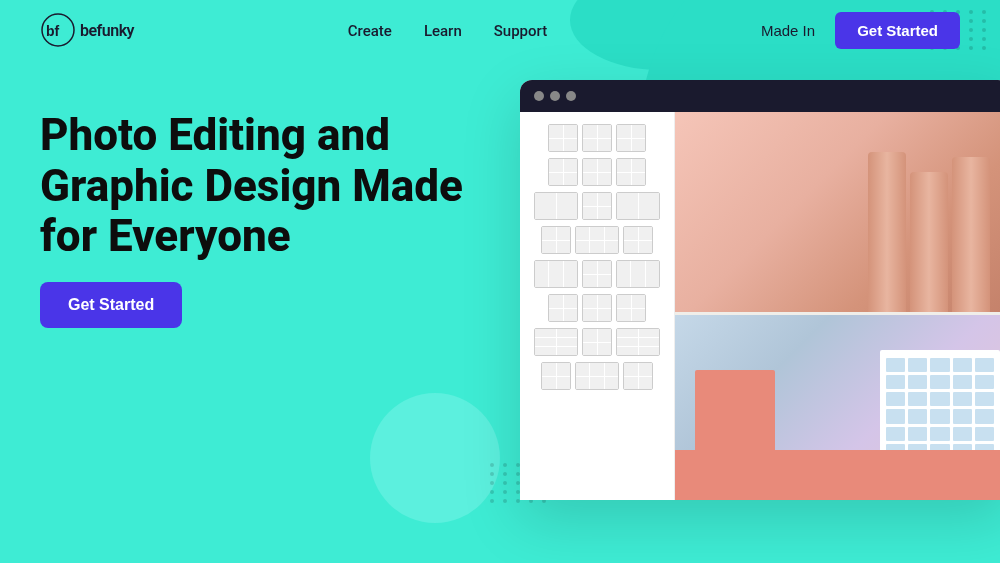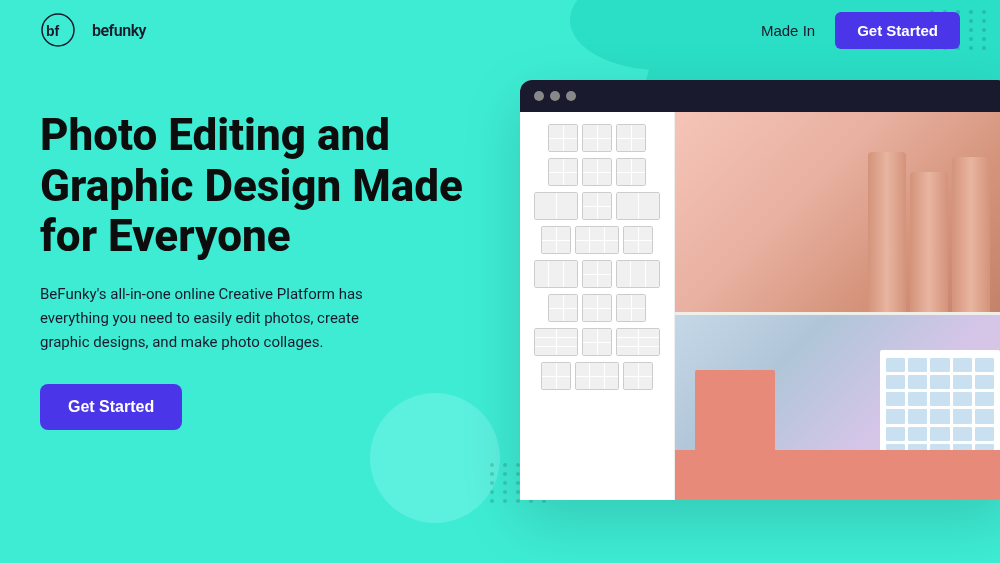--- a/index.html
+++ b/index.html
@@ -82,21 +82,21 @@
       z-index: 10;
       display: flex;
       align-items: center;
       justify-content: space-between;
       padding: 0 40px;
       height: 60px;
     }
     .logo {
       display: flex;
       align-items: center;
-      gap: 16px;
+      gap: 4px;
     }
     .logo-icon {
       width: 36px;
       height: 36px;
     }
     .logo-text {
       font-size: 16px;
       font-weight: 600;
       color: #1a1a2e;
       letter-spacing: -0.5px;
@@ -399,32 +399,42 @@
 <nav class="navbar">
 
   <div class="logo">
     <svg class="logo-icon" viewBox="0 0 36 36">
       <ellipse cx="18" cy="18" rx="16" ry="16" fill="#3EECD4" stroke="#1a1a2e" stroke-width="1.5"></ellipse>
       <text x="6" y="24" font-size="14" font-weight="900" fill="#1a1a2e" font-family="sans-serif">bf</text>
     </svg>
     <span class="logo-text">befunky</span>
   </div>
 
+  <ul class="nav-links">
+    <li>
+      <a href="#">Create</a>
+    </li>
+    <li>
+      <a href="#">Learn</a>
+    </li>
+    <li>
+      <a href="#">Support</a>
+    </li>
+  </ul>
 
   <div class="nav-actions">
     <button class="sign-in-btn">Made In</button>
     <button class="get-started-btn-nav">Get Started</button>
   </div>
 </nav>
 
 <section class="hero">
 
   <div class="hero-left">
     <h1 class="hero-title">Photo Editing and Graphic Design Made for Everyone</h1>
-    <p class="hero-subtitle">BeFunky's all-in-one online Creative Platform has everything you need to easily edit photos, create graphic designs, and make photo collages.</p>
     <button class="get-started-btn-hero">Get Started</button>
   </div>
 
   <div class="hero-right">
     <div class="app-mockup">
 
       <div class="app-titlebar">
         <div class="titlebar-dot"></div>
         <div class="titlebar-dot"></div>
         <div class="titlebar-dot"></div>

